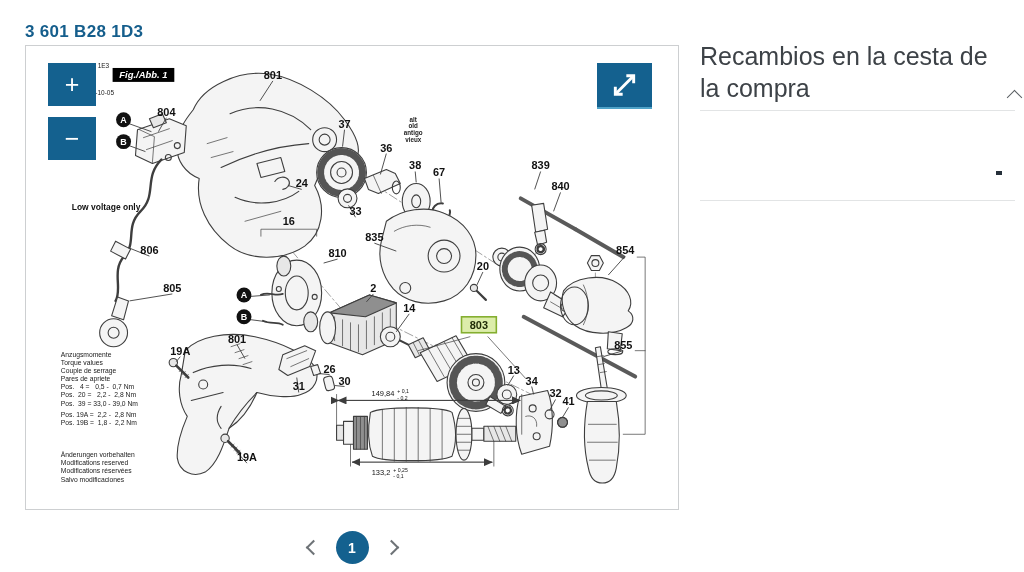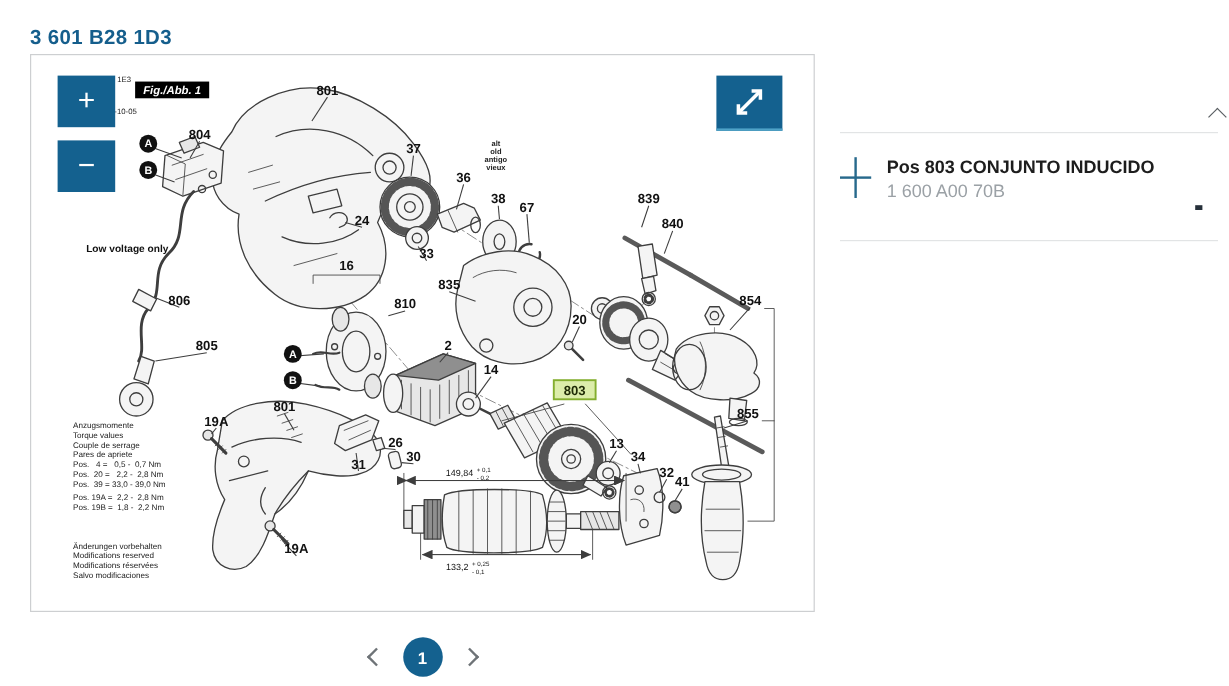--- a/index.html
+++ b/index.html
@@ -404,27 +404,21 @@
     </button>
   </div>
 
   <div class="pagination">
     <span class="pchev left"></span>
     <span class="page-circle">1</span>
     <span class="pchev right"></span>
   </div>
 
   <aside class="cart">
+    <h2>Recambios en la cesta de la compra</h2>
     <span class="chev-up"></span>
     <div class="divider div1"></div>
 
-    <div class="cart-item">
-      <span class="plus-icon"></span>
-      <div>
-        <div class="item-name">Pos 803 CONJUNTO INDUCIDO</div>
-        <div class="item-sku">1 600 A00 70B</div>
-      </div>
-    </div>
     <span class="item-dot"></span>
 
     <div class="divider div2"></div>
   </aside>
 </div>
 
 </body></html>

